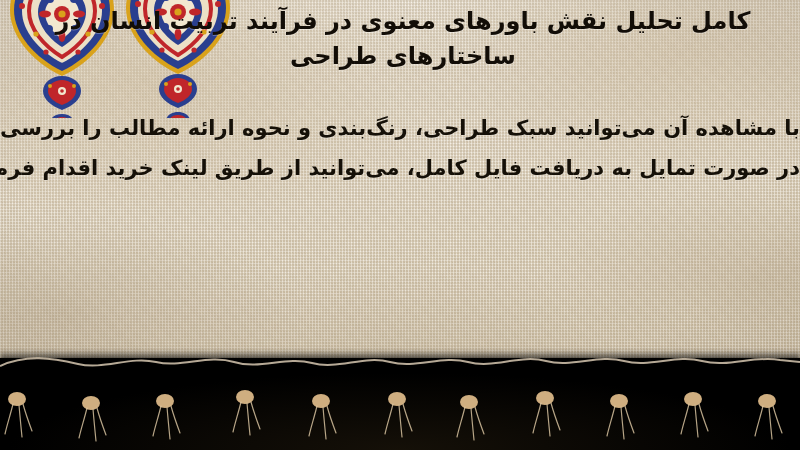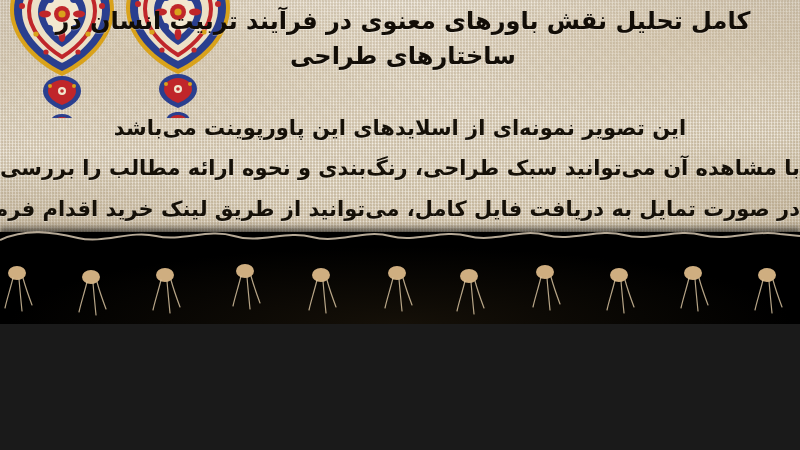--- a/index.html
+++ b/index.html
@@ -4,21 +4,21 @@
 <title>Slide</title>
 <style>
   html, body {
     margin: 0;
     padding: 0;
     background: #1a1a1a;
   }
   #slide {
     position: relative;
     width: 800px;
-    height: 324px;
+    height: 450px;
     overflow: hidden;
     font-family: "DejaVu Sans", "Liberation Sans", sans-serif;
     background-color: #e8dfcd;
     direction: rtl;
   }
 
   
   .canvas-field {
     position: absolute;
     inset: 0;
@@ -229,21 +229,20 @@
   </div>
 
   <div class="content">
 
     <div class="slide-title">
       <span class="t-line">کامل تحلیل نقش باورهای معنوی در فرآیند تربیت انسان در</span>
       <span class="t-line">ساختارهای طراحی</span>
     </div>
 
     <div class="body-block">
-      <span class="b-line">این تصویر نمونه‌ای از اسلایدهای این پاورپوینت می‌باشد</span>
       <span class="b-line">با مشاهده آن می‌توانید سبک طراحی، رنگ‌بندی و نحوه ارائه مطالب را بررسی نمایید</span>
       <span class="b-line">در صورت تمایل به دریافت فایل کامل، می‌توانید از طریق لینک خرید اقدام فرمایید</span>
     </div>
 
   </div>
 
   <div class="bottom-band">
     <div class="band-edge"></div>
   </div>
 

